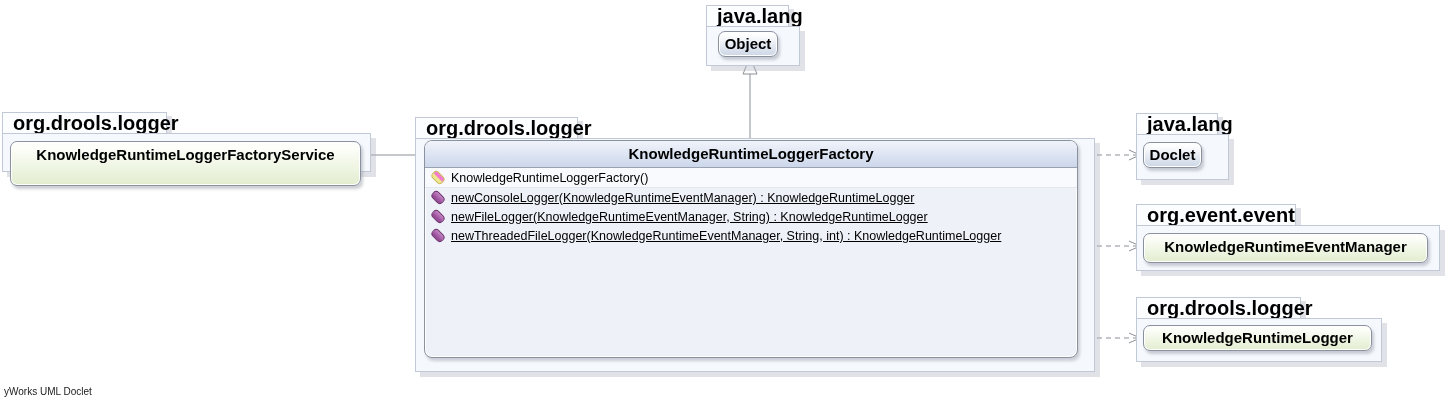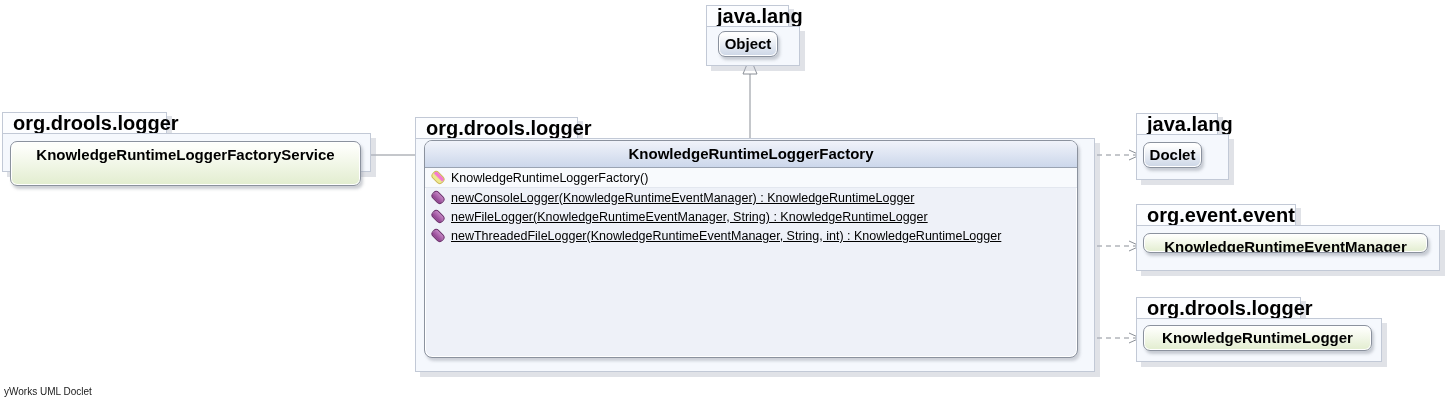--- a/index.html
+++ b/index.html
@@ -139,21 +139,21 @@
 
   <div class="pkg" style="left:1136px;top:113px;width:93px;height:67px;">
     <div class="pkg-tab" style="width:82px;">java.lang</div>
     <div class="pkg-body" style="top:21px;width:93px;height:46px;"></div>
     <div class="cls kind-class" style="left:7px;top:29px;width:59px;height:26px;line-height:24px;">Doclet</div>
   </div>
 
   <div class="pkg" style="left:1136px;top:204px;width:304px;height:67px;">
     <div class="pkg-tab" style="width:160px;">org.event.event</div>
     <div class="pkg-body" style="top:21px;width:304px;height:46px;"></div>
-    <div class="cls kind-interface" style="left:7px;top:29px;width:285px;height:20px;line-height:25px;">KnowledgeRuntimeEventManager</div>
+    <div class="cls kind-interface" style="left:7px;top:29px;width:285px;height:30px;line-height:25px;">KnowledgeRuntimeEventManager</div>
   </div>
 
   <div class="pkg" style="left:1136px;top:297px;width:246px;height:65px;">
     <div class="pkg-tab" style="width:165px;">org.drools.logger</div>
     <div class="pkg-body" style="top:21px;width:246px;height:44px;"></div>
     <div class="cls kind-interface" style="left:7px;top:28px;width:229px;height:26px;line-height:24px;">KnowledgeRuntimeLogger</div>
   </div>
 
   <div class="footer">yWorks UML Doclet</div>
 

